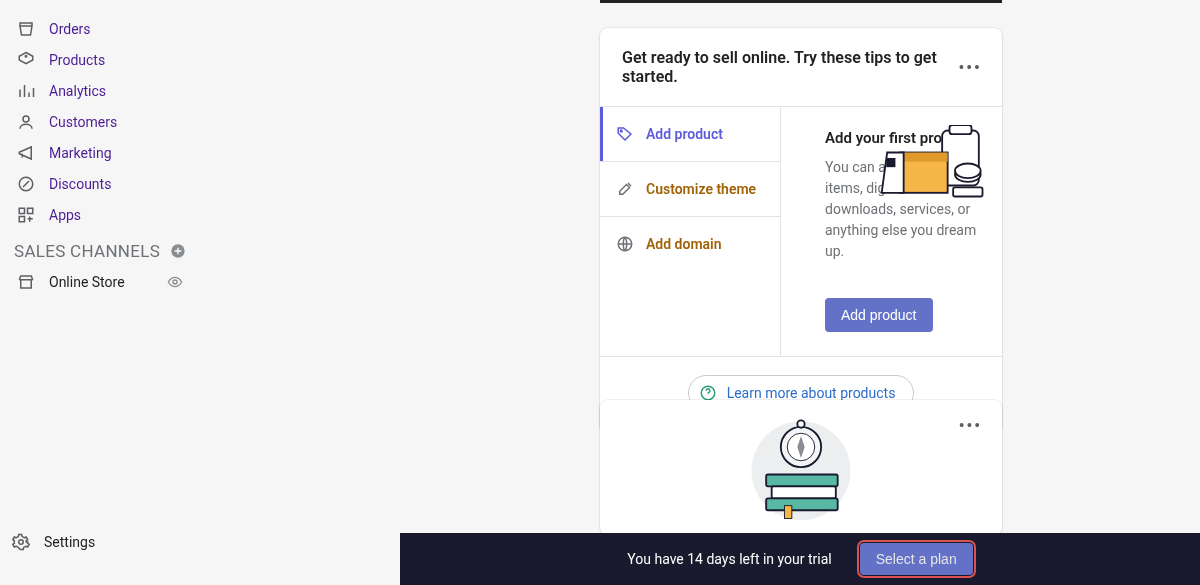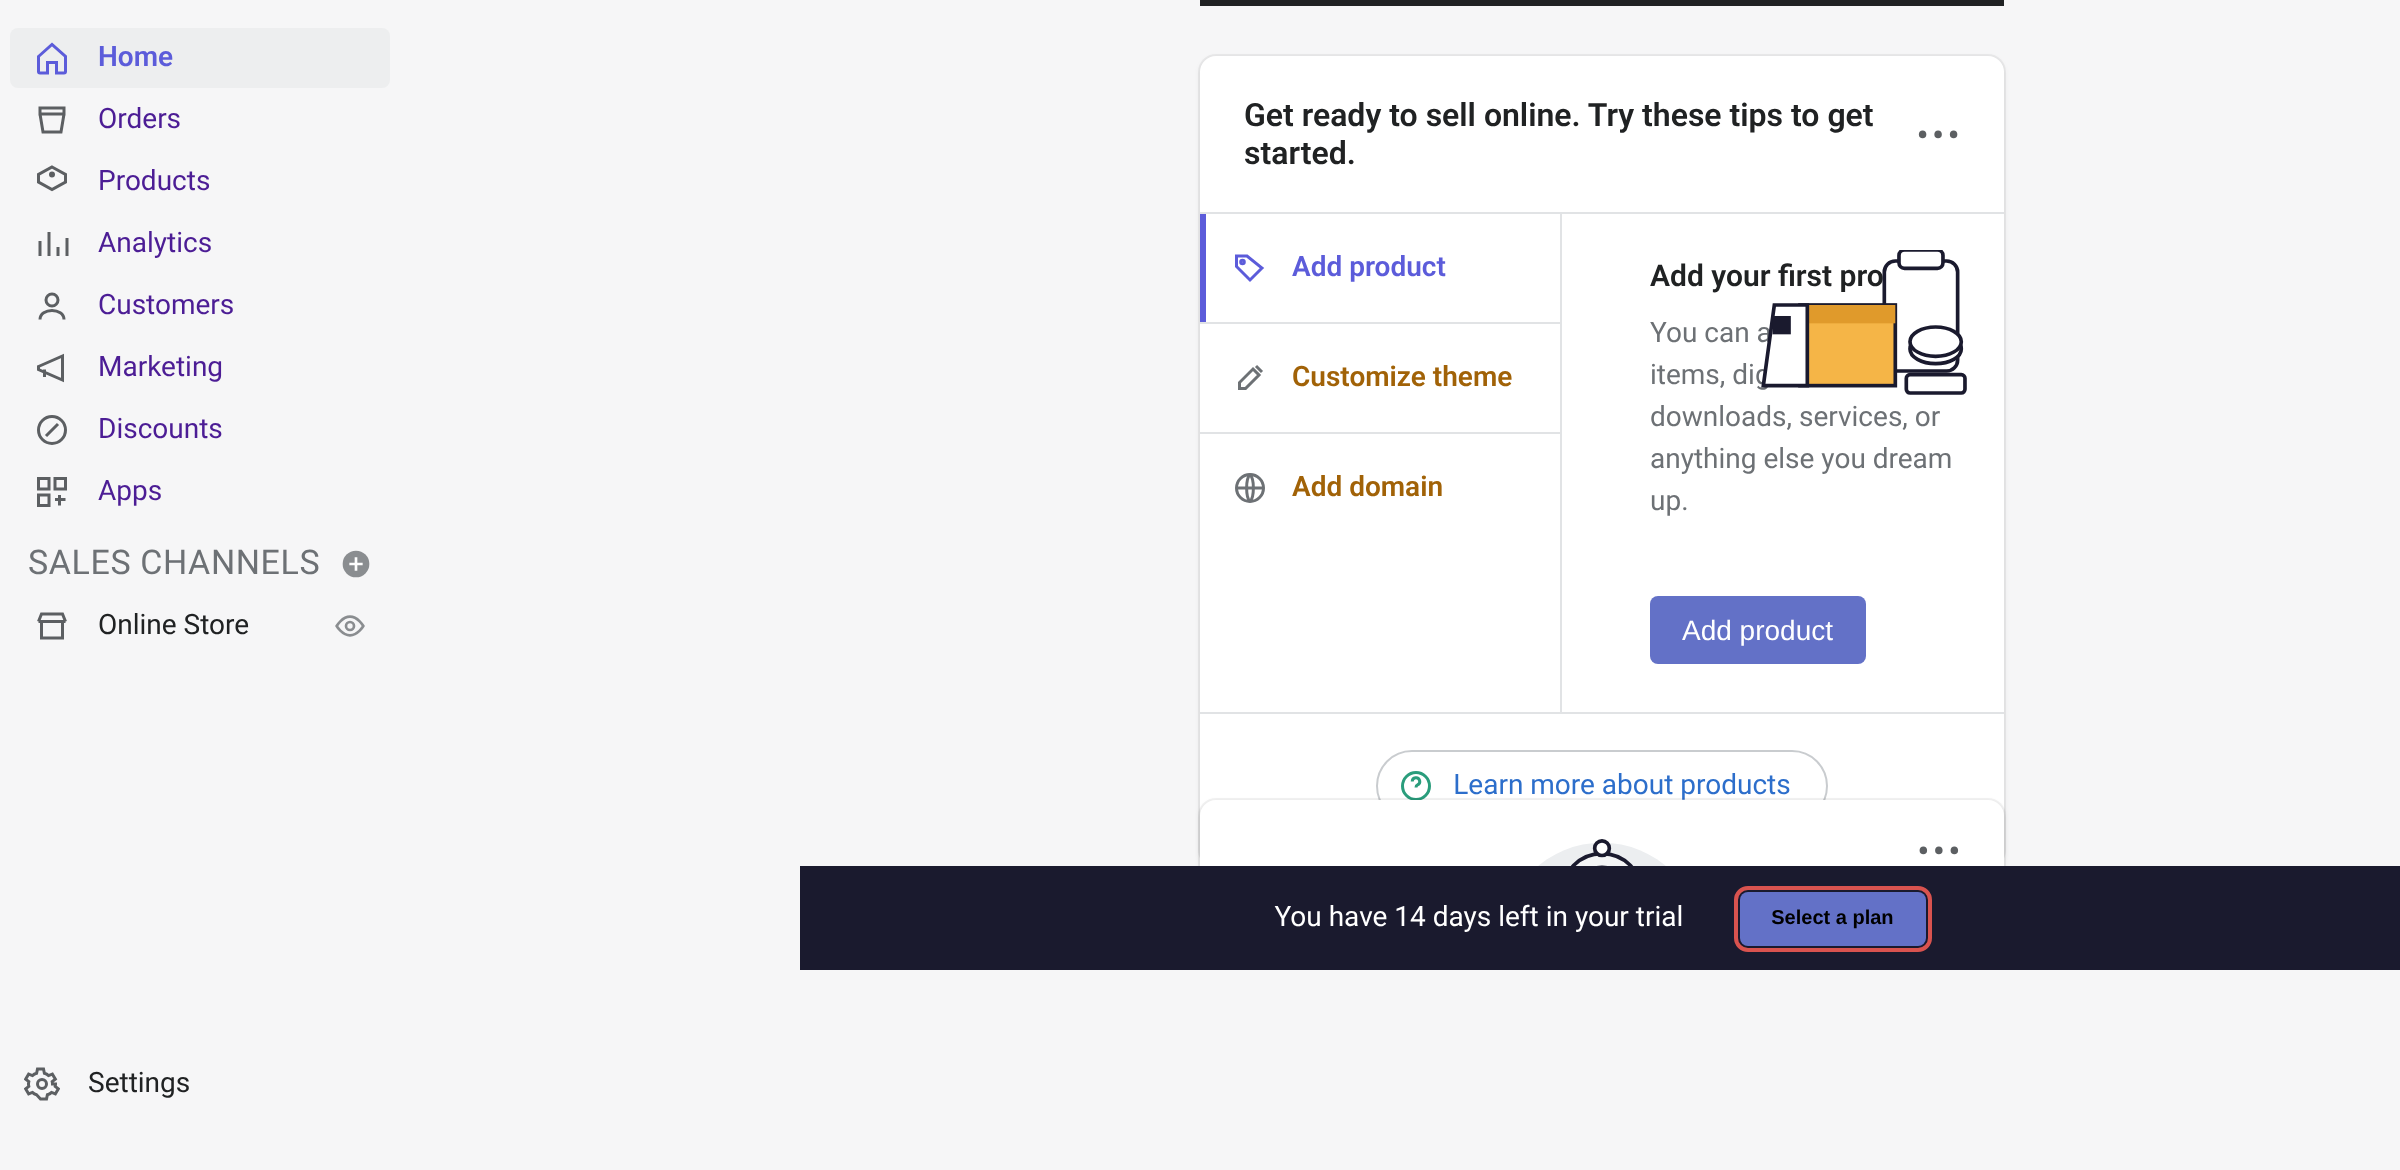--- a/index.html
+++ b/index.html
@@ -85,21 +85,21 @@
     cursor: pointer;
   }
   .settings-row .icon {
     width: 18px; height: 18px; margin-right: 14px;
   }
   .main {
     position: absolute;
     left: 200px;
     top: 0;
     right: 0;
-    height: 485px;
+    height: 585px;
     overflow: hidden;
   }
   .top-divider {
     position: absolute;
     top: 0;
     left: 400px;
     right: 198px;
     height: 3px;
     background: #202223;
   }
@@ -249,45 +249,36 @@
     background: #1a1a2e;
     display: flex;
     align-items: center;
     justify-content: center;
     gap: 28px;
     color: #fff;
     font-size: 14px;
   }
   .select-plan {
     background: #6371c7;
-    color: #000000;
+    color: #e5e5e5;
     border: none;
     padding: 8px 16px;
     border-radius: 4px;
-    font-size: 10px;
+    font-size: 14px;
     cursor: pointer;
     outline: 2px solid #d9534f;
     outline-offset: 1px;
-    font-weight: bold;
   }
   svg { display:block; }
 </style>
 </head>
 <body>
 
 <div class="sidebar">
   <div class="sidenav-group">
-    <div class="nav-item active">
-      <span class="icon">
-        <svg viewBox="0 0 24 24" fill="none" stroke="#5c5cda" stroke-width="2">
-            <path d="M3 11l9-8 9 8v10a1 1 0 0 1-1 1h-5v-7h-6v7H4a1 1 0 0 1-1-1z"></path>
-          </svg>
-      </span>
-      <span>Home</span>
-    </div>
     <div class="nav-item">
       <span class="icon">
         <svg viewBox="0 0 24 24" fill="none" stroke="#5c5f62" stroke-width="2">
             <path d="M4 4h16v4H4zM4 8l2 12h12l2-12"></path>
           </svg>
       </span>
       <span>Orders</span>
     </div>
     <div class="nav-item">
       <span class="icon">

